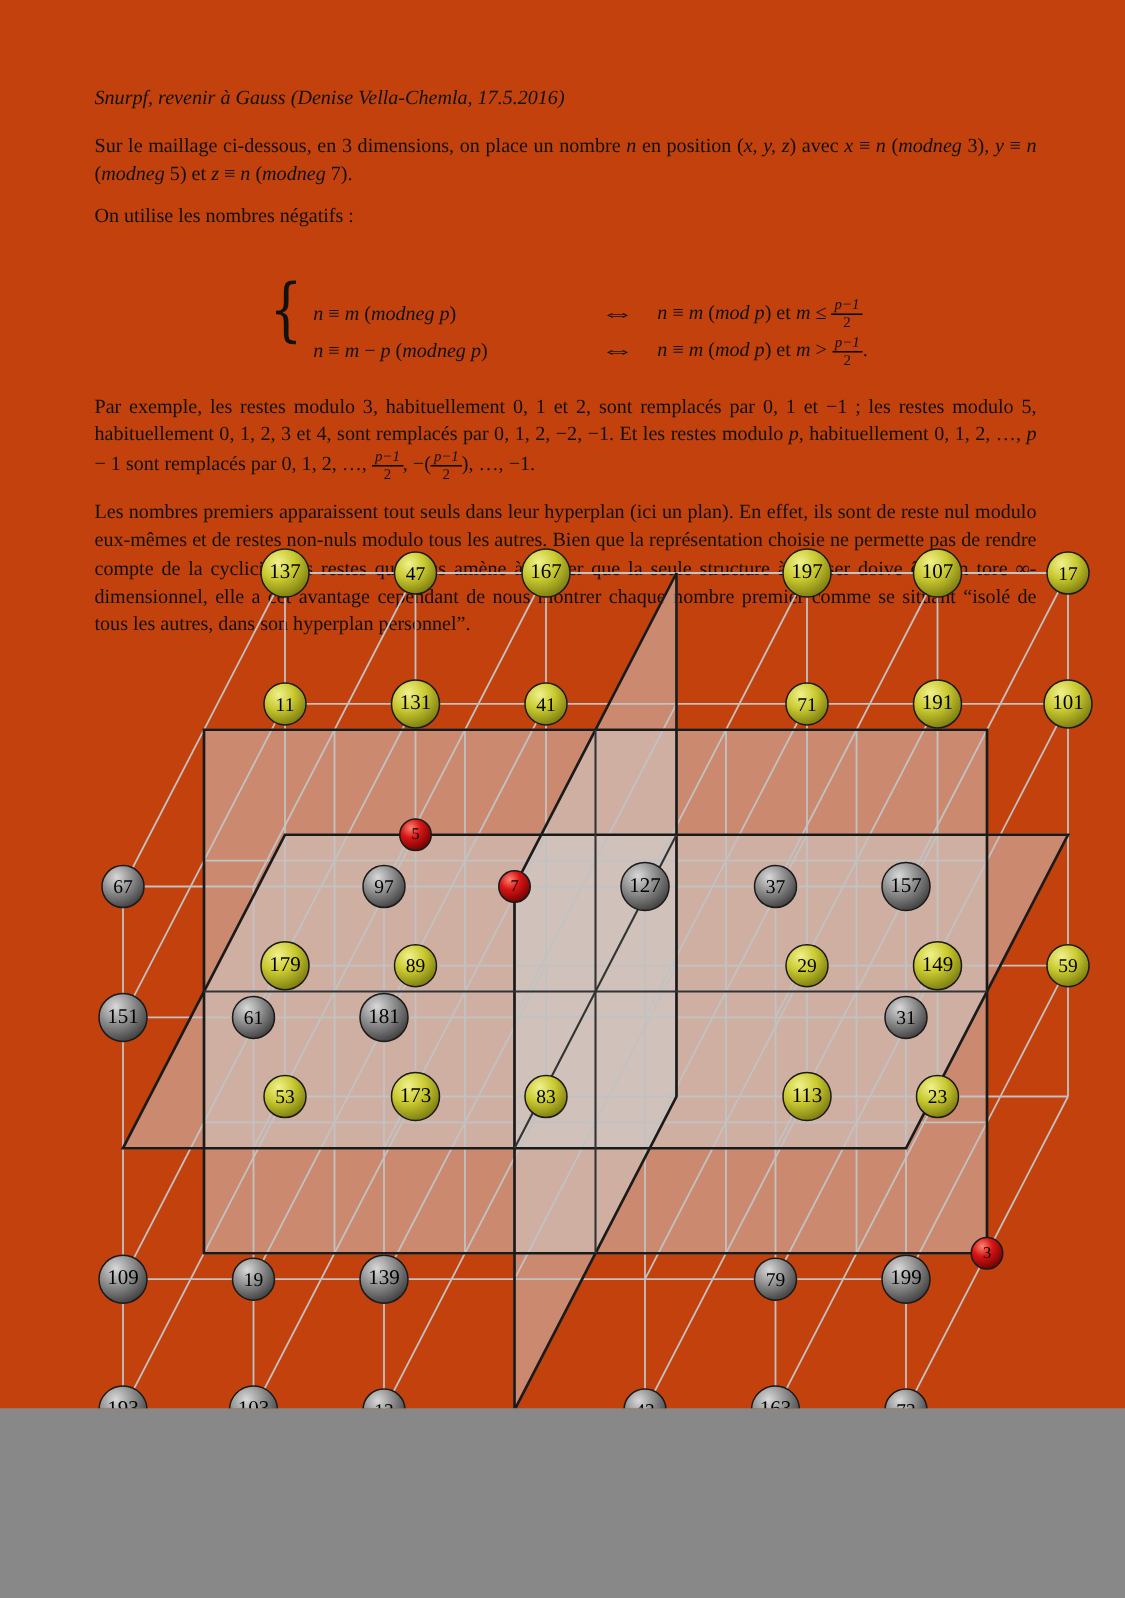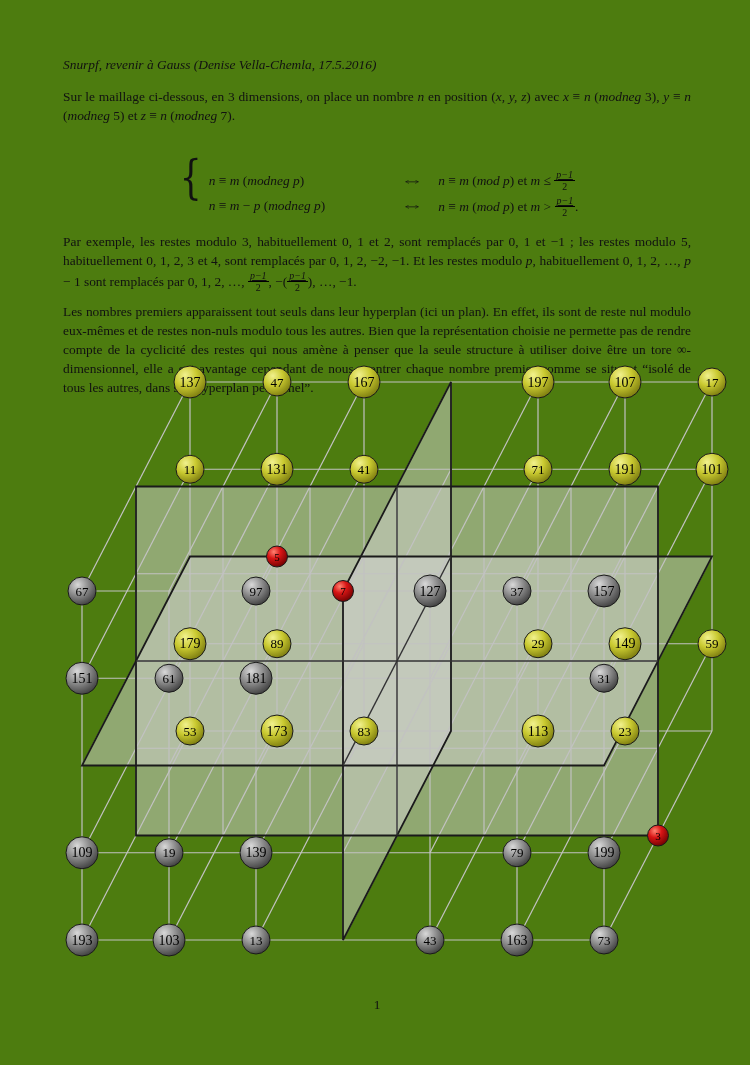--- a/index.html
+++ b/index.html
@@ -1,28 +1,28 @@
 <!DOCTYPE html>
 <html><head>
 <meta charset="utf-8">
 <style>
   html,body{margin:0;padding:0;background:#888;}
   .page{
-    position:relative; width:750px; height:1065px; background:#4d7c0f;
+    position:relative; width:750px; height:939px; background:#c2410c;
     font-family:"Liberation Serif","DejaVu Serif",serif;
     font-size:13.4px; line-height:1.4; color:#111; overflow:hidden;
     margin:0 auto;
   }
   .textcol{ position:absolute; left:63px; top:56px; width:628px; }
   .title{ font-style:italic; margin:0 0 13px 0; }
   p.para{ margin:0 0 10px 0; text-align:justify; }
   .mi{ font-style:italic; }
   .frac{ display:inline-block; text-align:center; vertical-align:-0.55em;
          font-size:0.74em; line-height:1.12; }
-  .frac .fn{ display:block; font-style:italic; padding:0 2px;text-decoration:underline; }
+  .frac .fn{ display:block; font-style:italic; padding:0 2px; }
   .frac .fd{ display:block; border-top:1px solid #000; padding:0 2px; }
   .equation{ display:flex; justify-content:center; align-items:center;
              margin:4px 0 14px 0; }
   .brace{ font-family:"DejaVu Serif",serif; font-size:46px; font-weight:400;
           line-height:1; transform:scaleX(0.75); display:inline-block;
           margin-right:4px; color:#111; }
   .eqrows{ display:table; border-collapse:collapse;margin-top:33px; }
   .eqrow{ display:table-row; }
   .eqcell{ display:table-cell; vertical-align:baseline; padding:1px 0; }
   .eqcell.left{ min-width:188px; }
@@ -33,20 +33,21 @@
 </style>
 </head>
 <body>
 
 <div class="page">
   <div class="textcol">
     <p class="title"><span class="mi">Snurpf, revenir à Gauss (Denise Vella-Chemla, 17.5.2016)</span></p>
 
     <p class="para"><span>Sur le maillage ci-dessous, en 3 dimensions, on place un nombre </span><span class="mi">n</span><span> en position (</span><span class="mi">x, y, z</span><span>) avec </span><span class="mi">x</span><span> ≡ </span><span class="mi">n</span><span> (</span><span class="mi">modneg</span><span> 3), </span><span class="mi">y</span><span> ≡ </span><span class="mi">n</span><span> (</span><span class="mi">modneg</span><span> 5) et </span><span class="mi">z</span><span> ≡ </span><span class="mi">n</span><span> (</span><span class="mi">modneg</span><span> 7).</span></p>
 
+    <p class="para"><span>On utilise les nombres négatifs :</span></p>
 
     <div class="equation">
       <span class="brace">{</span>
       <div class="eqrows">
         <div class="eqrow">
           <span class="eqcell left"><span class="mi">n</span><span> ≡  </span><span class="mi">m</span><span> (</span><span class="mi">modneg</span><span> </span><span class="mi">p</span><span>)</span></span>
           <span class="eqcell mid"><span class="arrow">⇔</span></span>
           <span class="eqcell"><span class="mi">n</span><span> ≡ </span><span class="mi">m</span><span> (</span><span class="mi">mod</span><span> </span><span class="mi">p</span><span>) et </span><span class="mi">m</span><span> ≤ </span><span class="frac"><span class="fn">p−1</span><span class="fd">2</span></span></span>
         </div>
         <div class="eqrow">

